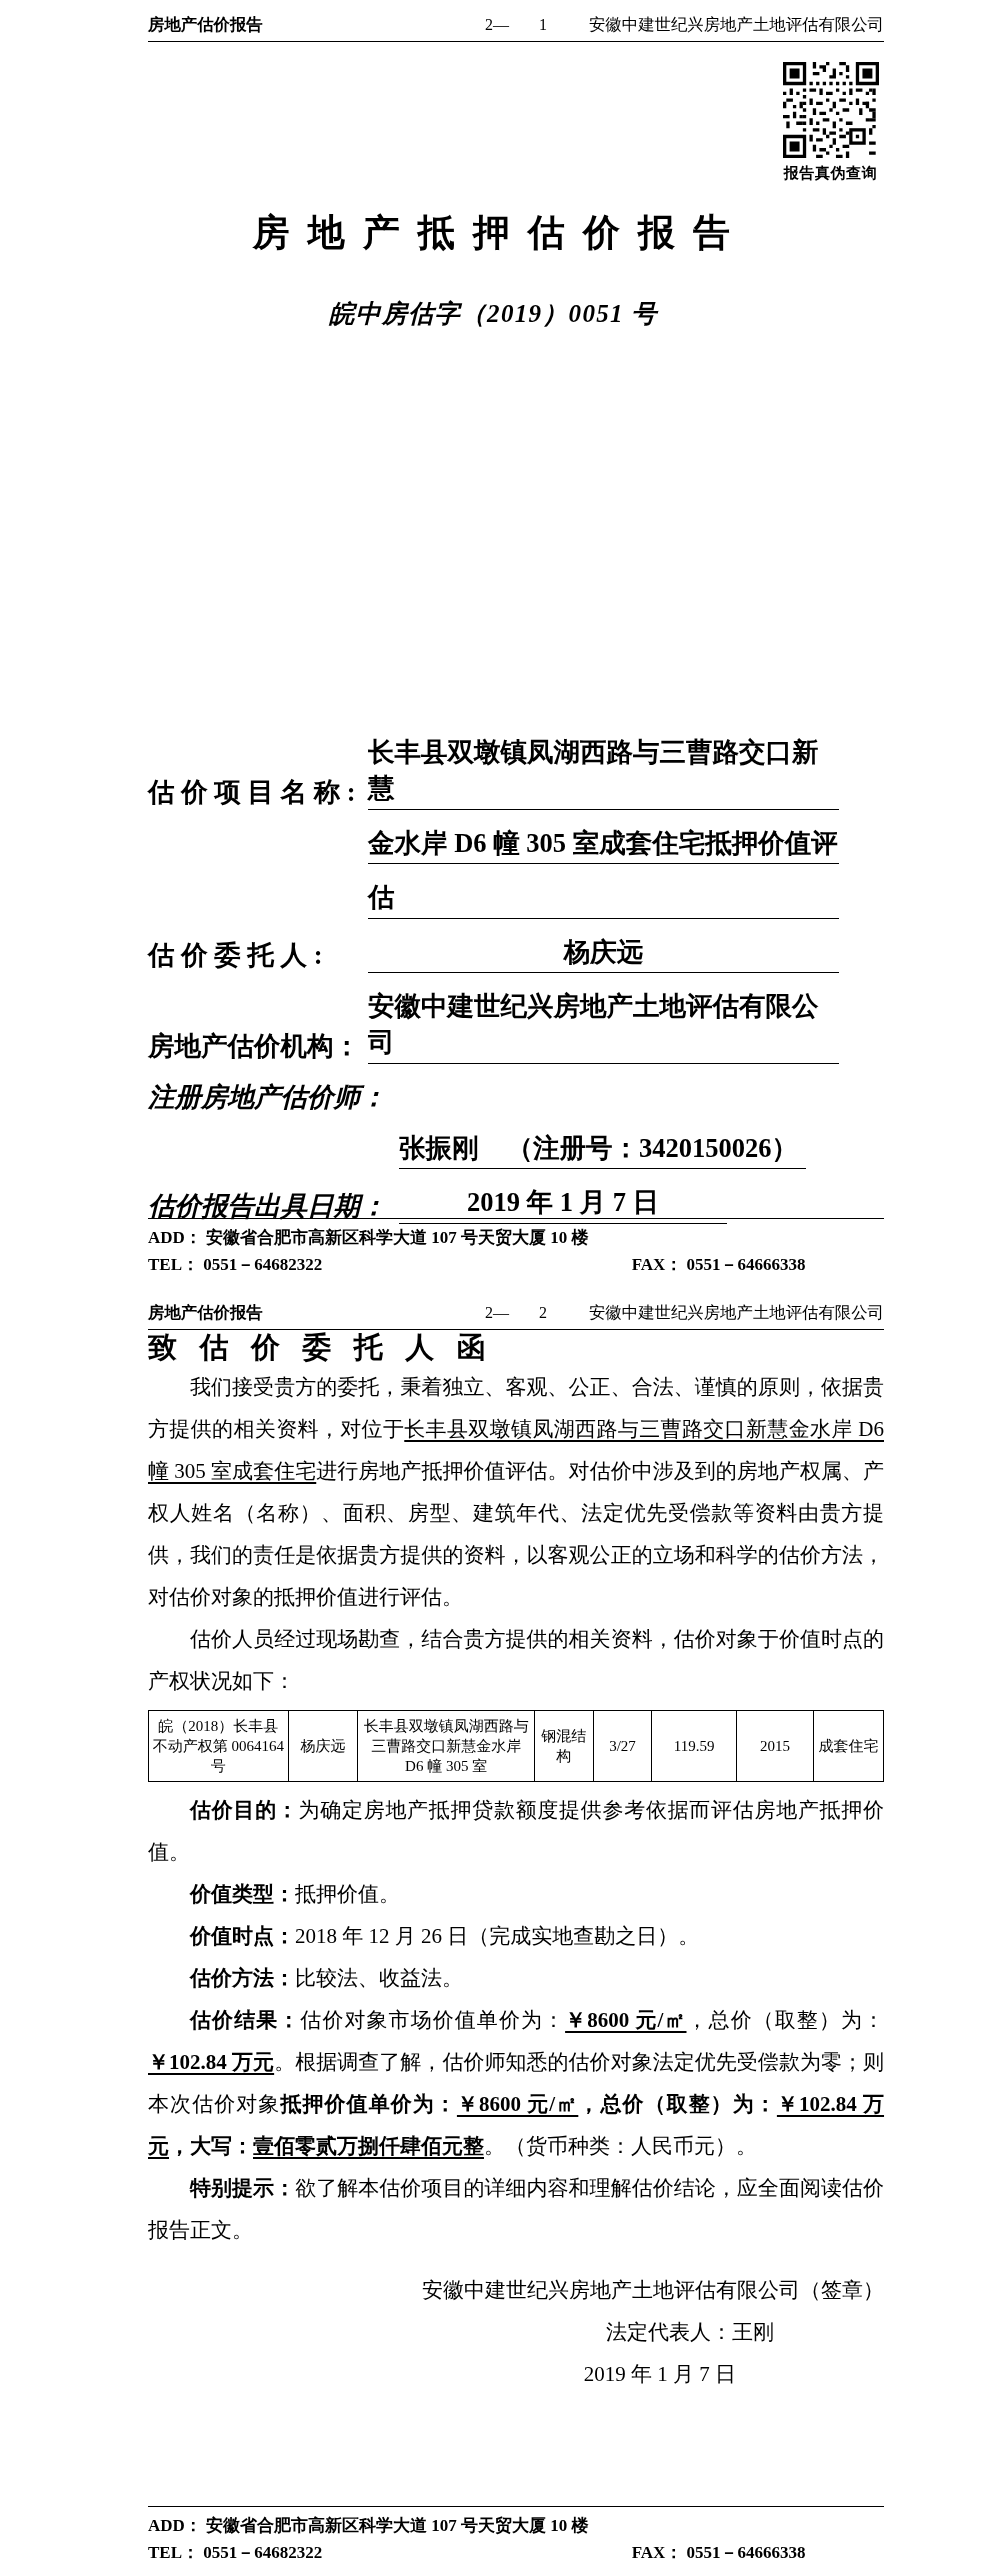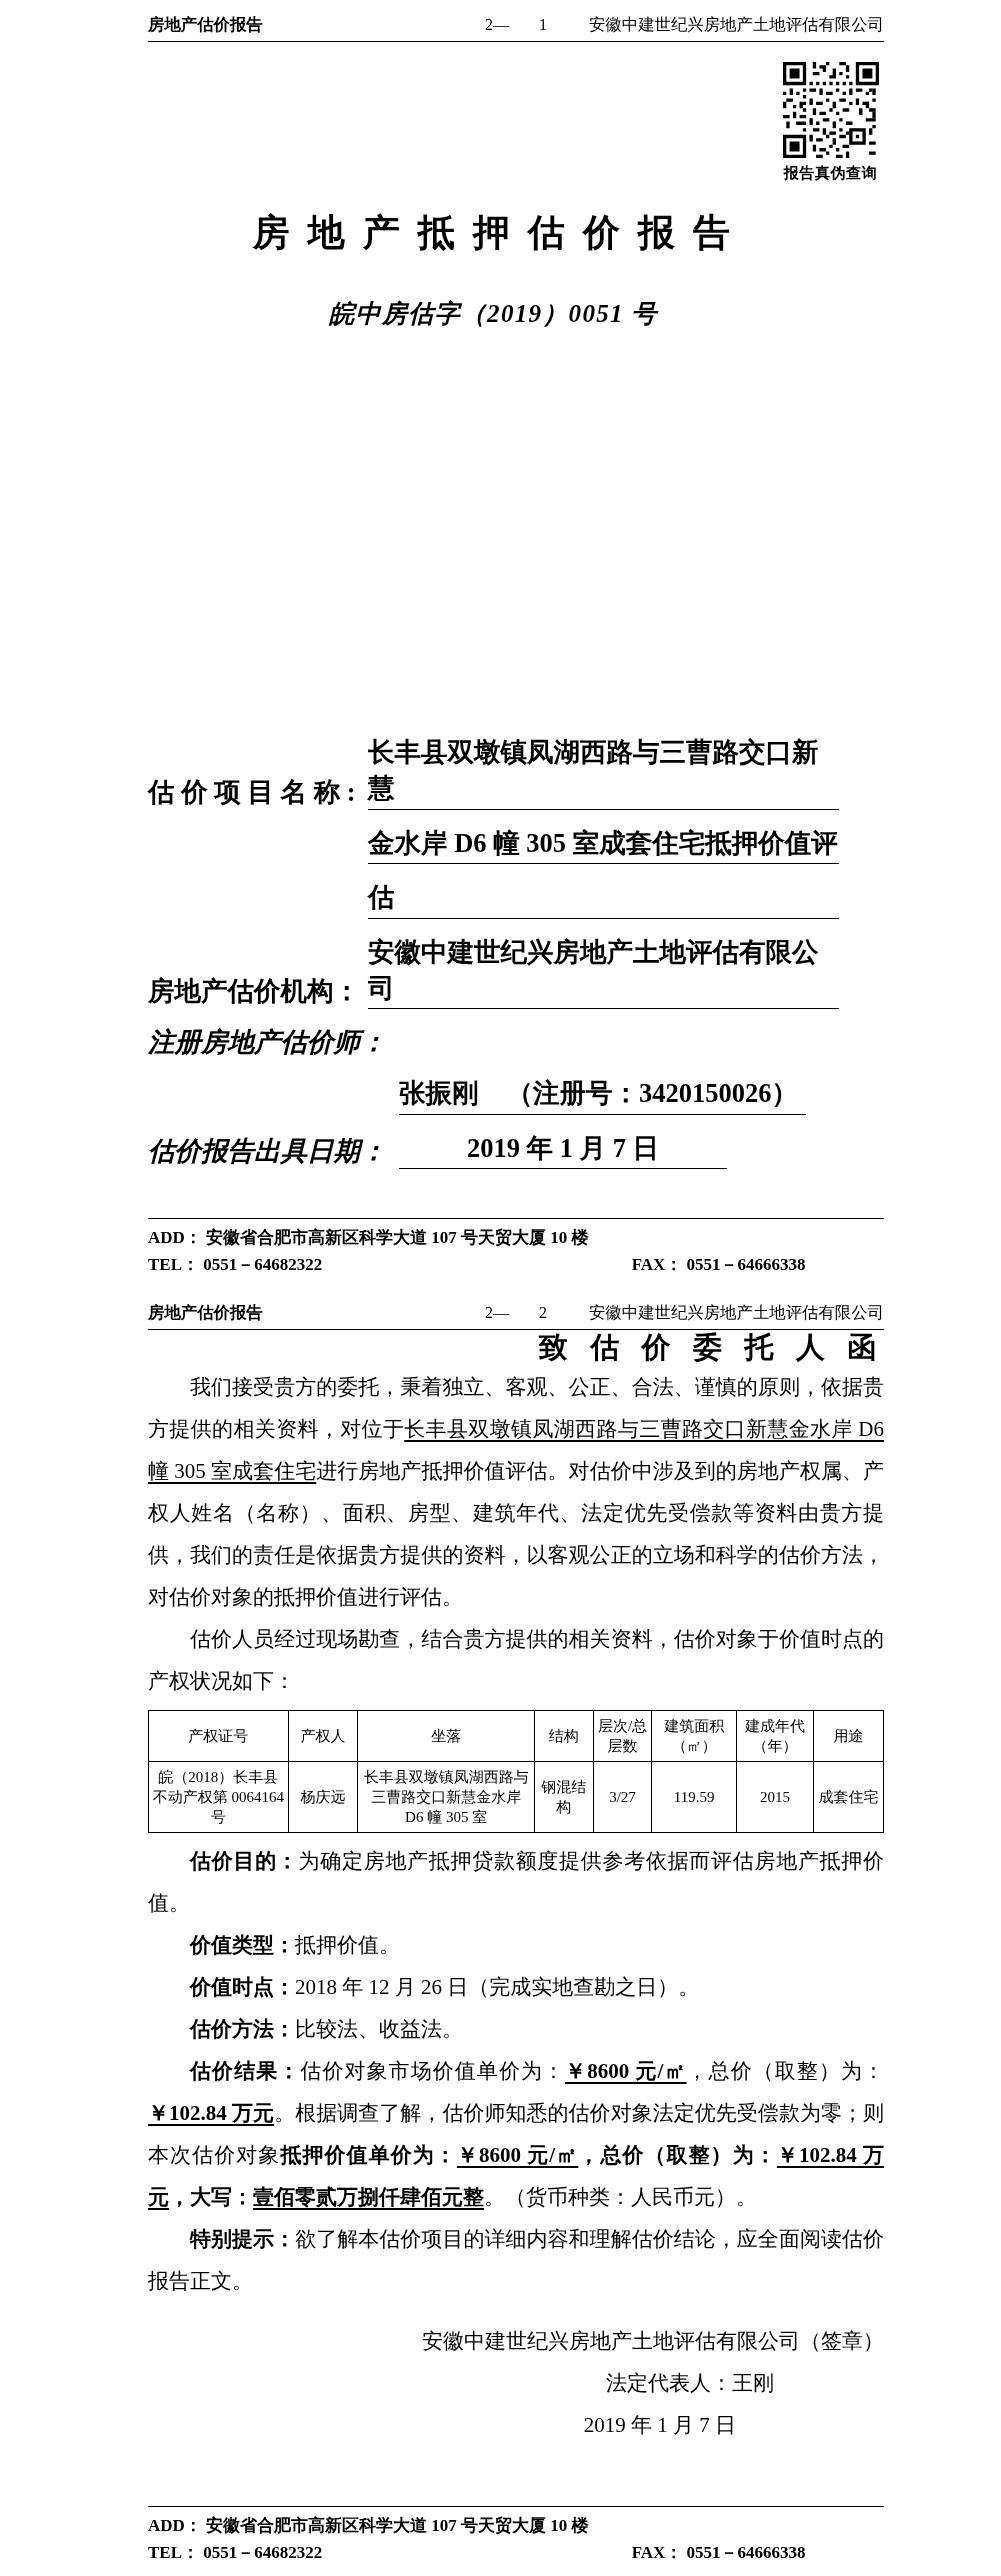--- a/index.html
+++ b/index.html
@@ -31,21 +31,21 @@
   .flabel.wide{flex:0 0 251px;font-style:italic;}
   .fval{border-bottom:1.3px solid #000;padding-bottom:2.5px;}
   .fval.full{flex:1;}
   .fval.centered{text-align:center;}
   .fval.w645{flex:0 0 407px;}
   .fval.w520{flex:0 0 328px;text-align:center;}
   .name-gap{display:inline-block;width:28px;}
 
   
   .p2-body{position:absolute;inset:0;padding:0 90px 0 148px;font-size:21px;line-height:42px;}
-  .letter-title{margin-top:40px;text-align:right;font-size:29px;font-weight:bold;
+  .letter-title{margin-top:40px;text-align:left;font-size:29px;font-weight:bold;
                 letter-spacing:7.6px;line-height:38px;}
   .salutation{margin-top:23px;}
   .p2-body p{margin:0;text-indent:2em;text-align:justify;}
   .b{font-weight:bold;}
   .u{text-decoration:underline;text-underline-offset:4.4px;}
   .bu{font-weight:bold;text-decoration:underline;text-underline-offset:4.4px;}
   table.prop{width:100%;border-collapse:collapse;margin:7.6px 0;font-size:15px;line-height:20px;
              text-align:center;}
   table.prop th,table.prop td{border:0.9px solid #000;padding:5px 2.5px;font-weight:normal;
              vertical-align:middle;}
@@ -96,20 +96,24 @@
       </div>
       <div class="frow">
         <span class="flabel"></span>
         <span class="fval full">金水岸 D6 幢 305 室成套住宅抵押价值评</span>
       </div>
       <div class="frow">
         <span class="flabel"></span>
         <span class="fval full">估</span>
       </div>
       <div class="frow">
+        <span class="flabel">估 价 委 托 人 :</span>
+        <span class="fval full centered">杨庆远</span>
+      </div>
+      <div class="frow">
         <span class="flabel">房地产估价机构：</span>
         <span class="fval full">安徽中建世纪兴房地产土地评估有限公司</span>
       </div>
       <div class="frow">
         <span class="flabel wide">注册房地产估价师：</span>
       </div>
       <div class="frow">
         <span class="flabel wide"></span>
         <span class="fval w645"><span>张振刚</span><span class="name-gap"></span><span>（注册号：3420150026）</span></span>
       </div>
@@ -151,30 +155,20 @@
         <col style="width:19%">
           <col style="width:9.5%">
           <col style="width:24%">
           <col style="width:8%">
         <col style="width:8%">
           <col style="width:11.5%">
           <col style="width:10.5%">
           <col style="width:9.5%">
       </colgroup>
       <tbody>
-          <tr>
-        <th>产权证号</th>
-        <th>产权人</th>
-        <th>坐落</th>
-        <th>结构</th>
-        <th>层次/总层数</th>
-        <th>建筑面积（㎡）</th>
-        <th>建成年代（年）</th>
-        <th>用途</th>
-      </tr>
       <tr>
         <td>皖（2018）长丰县不动产权第 0064164 号</td>
         <td>杨庆远</td>
         <td>长丰县双墩镇凤湖西路与三曹路交口新慧金水岸 D6 幢 305 室</td>
         <td>钢混结构</td>
         <td>3/27</td>
         <td>119.59</td>
         <td>2015</td>
         <td>成套住宅</td>
       </tr>

